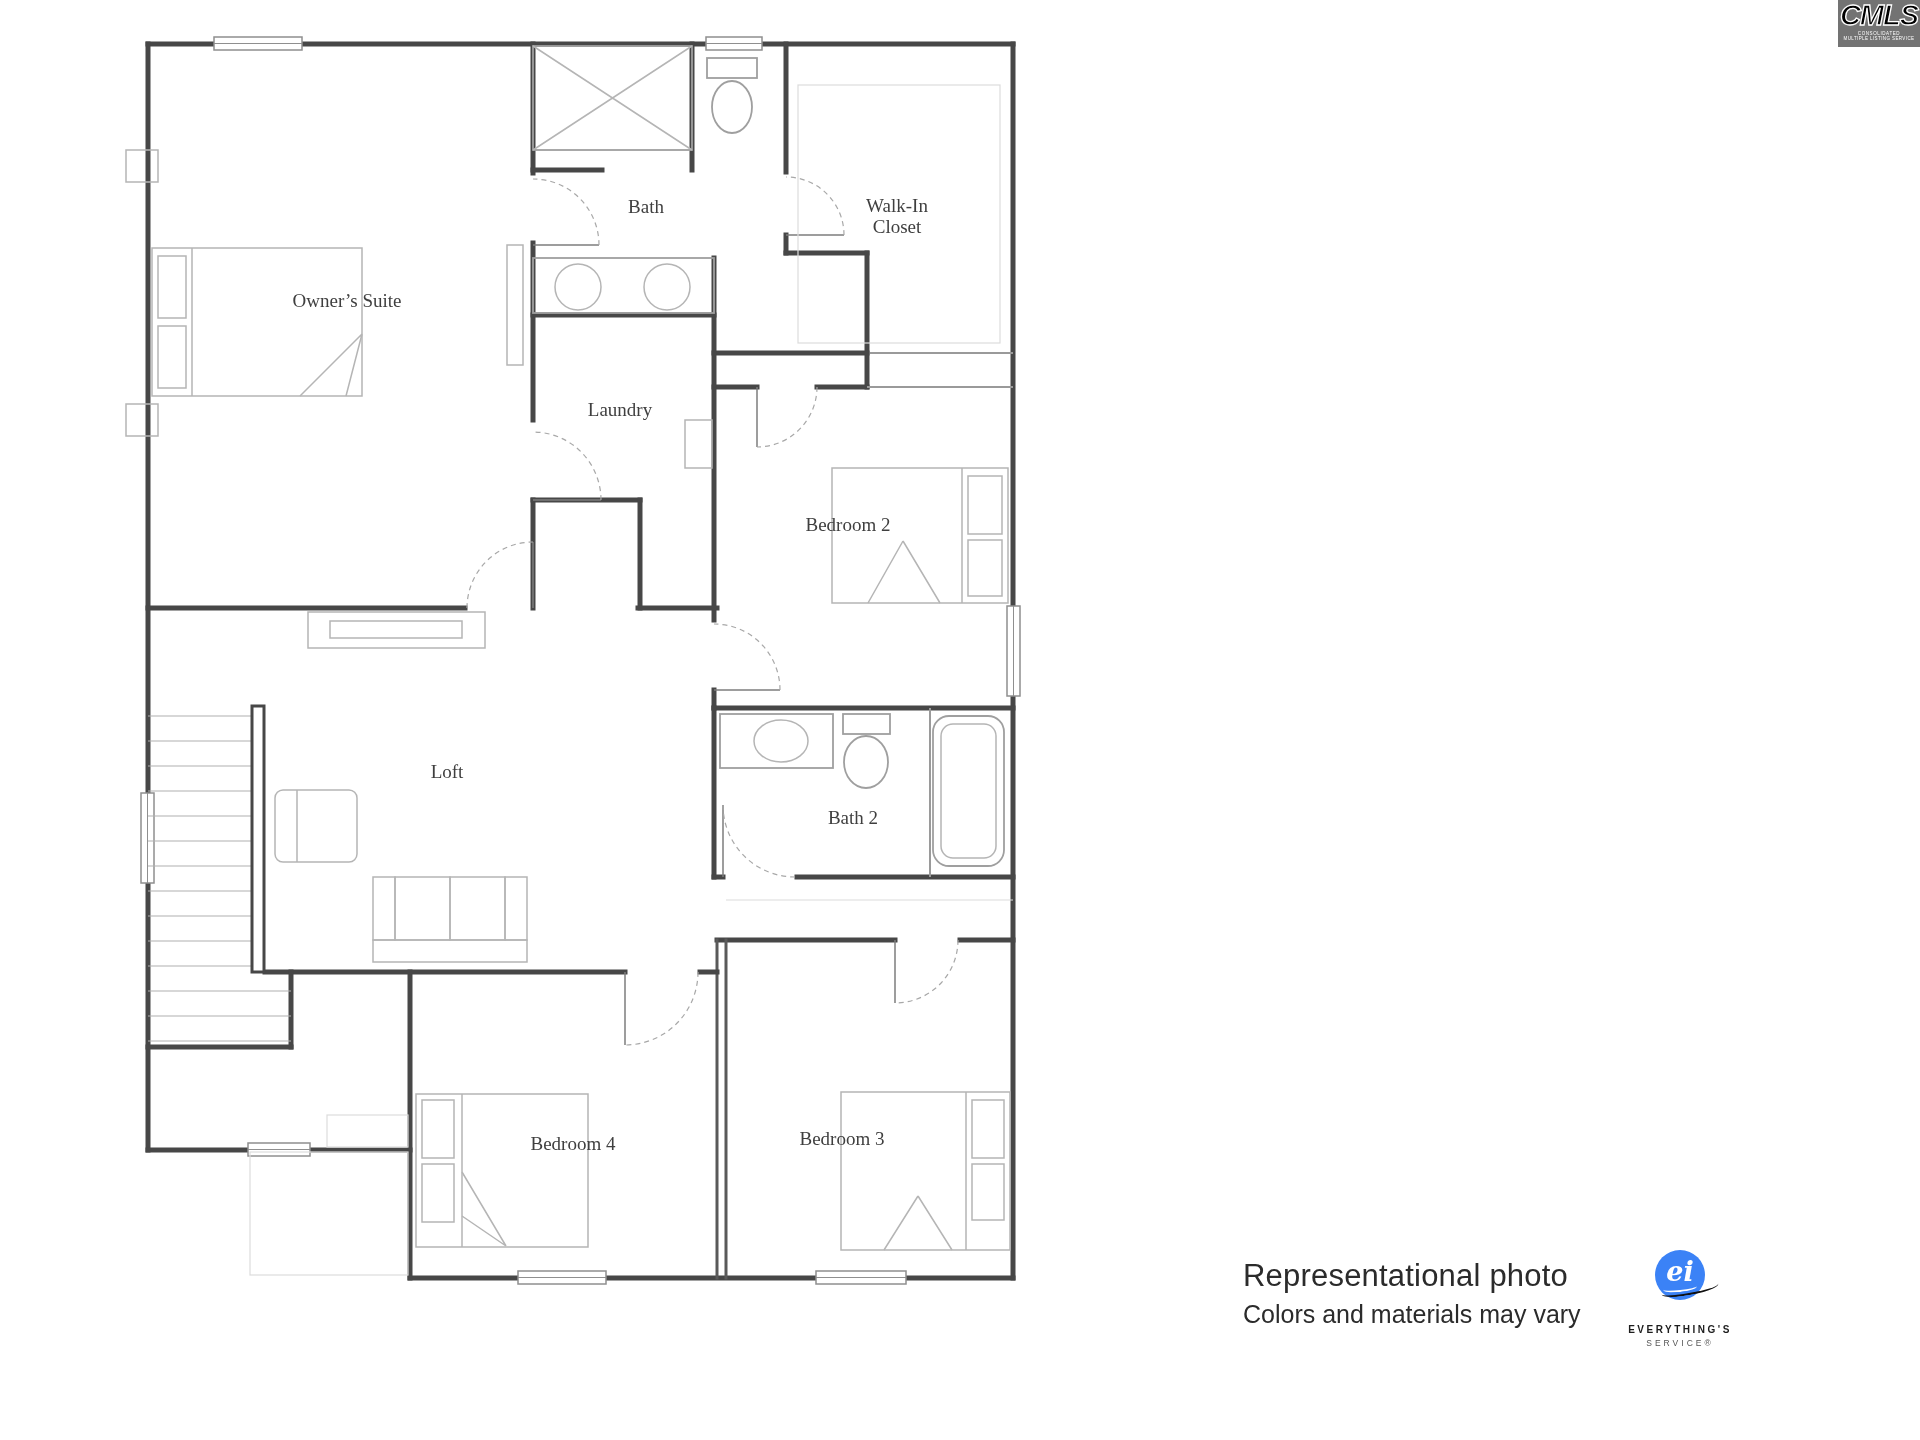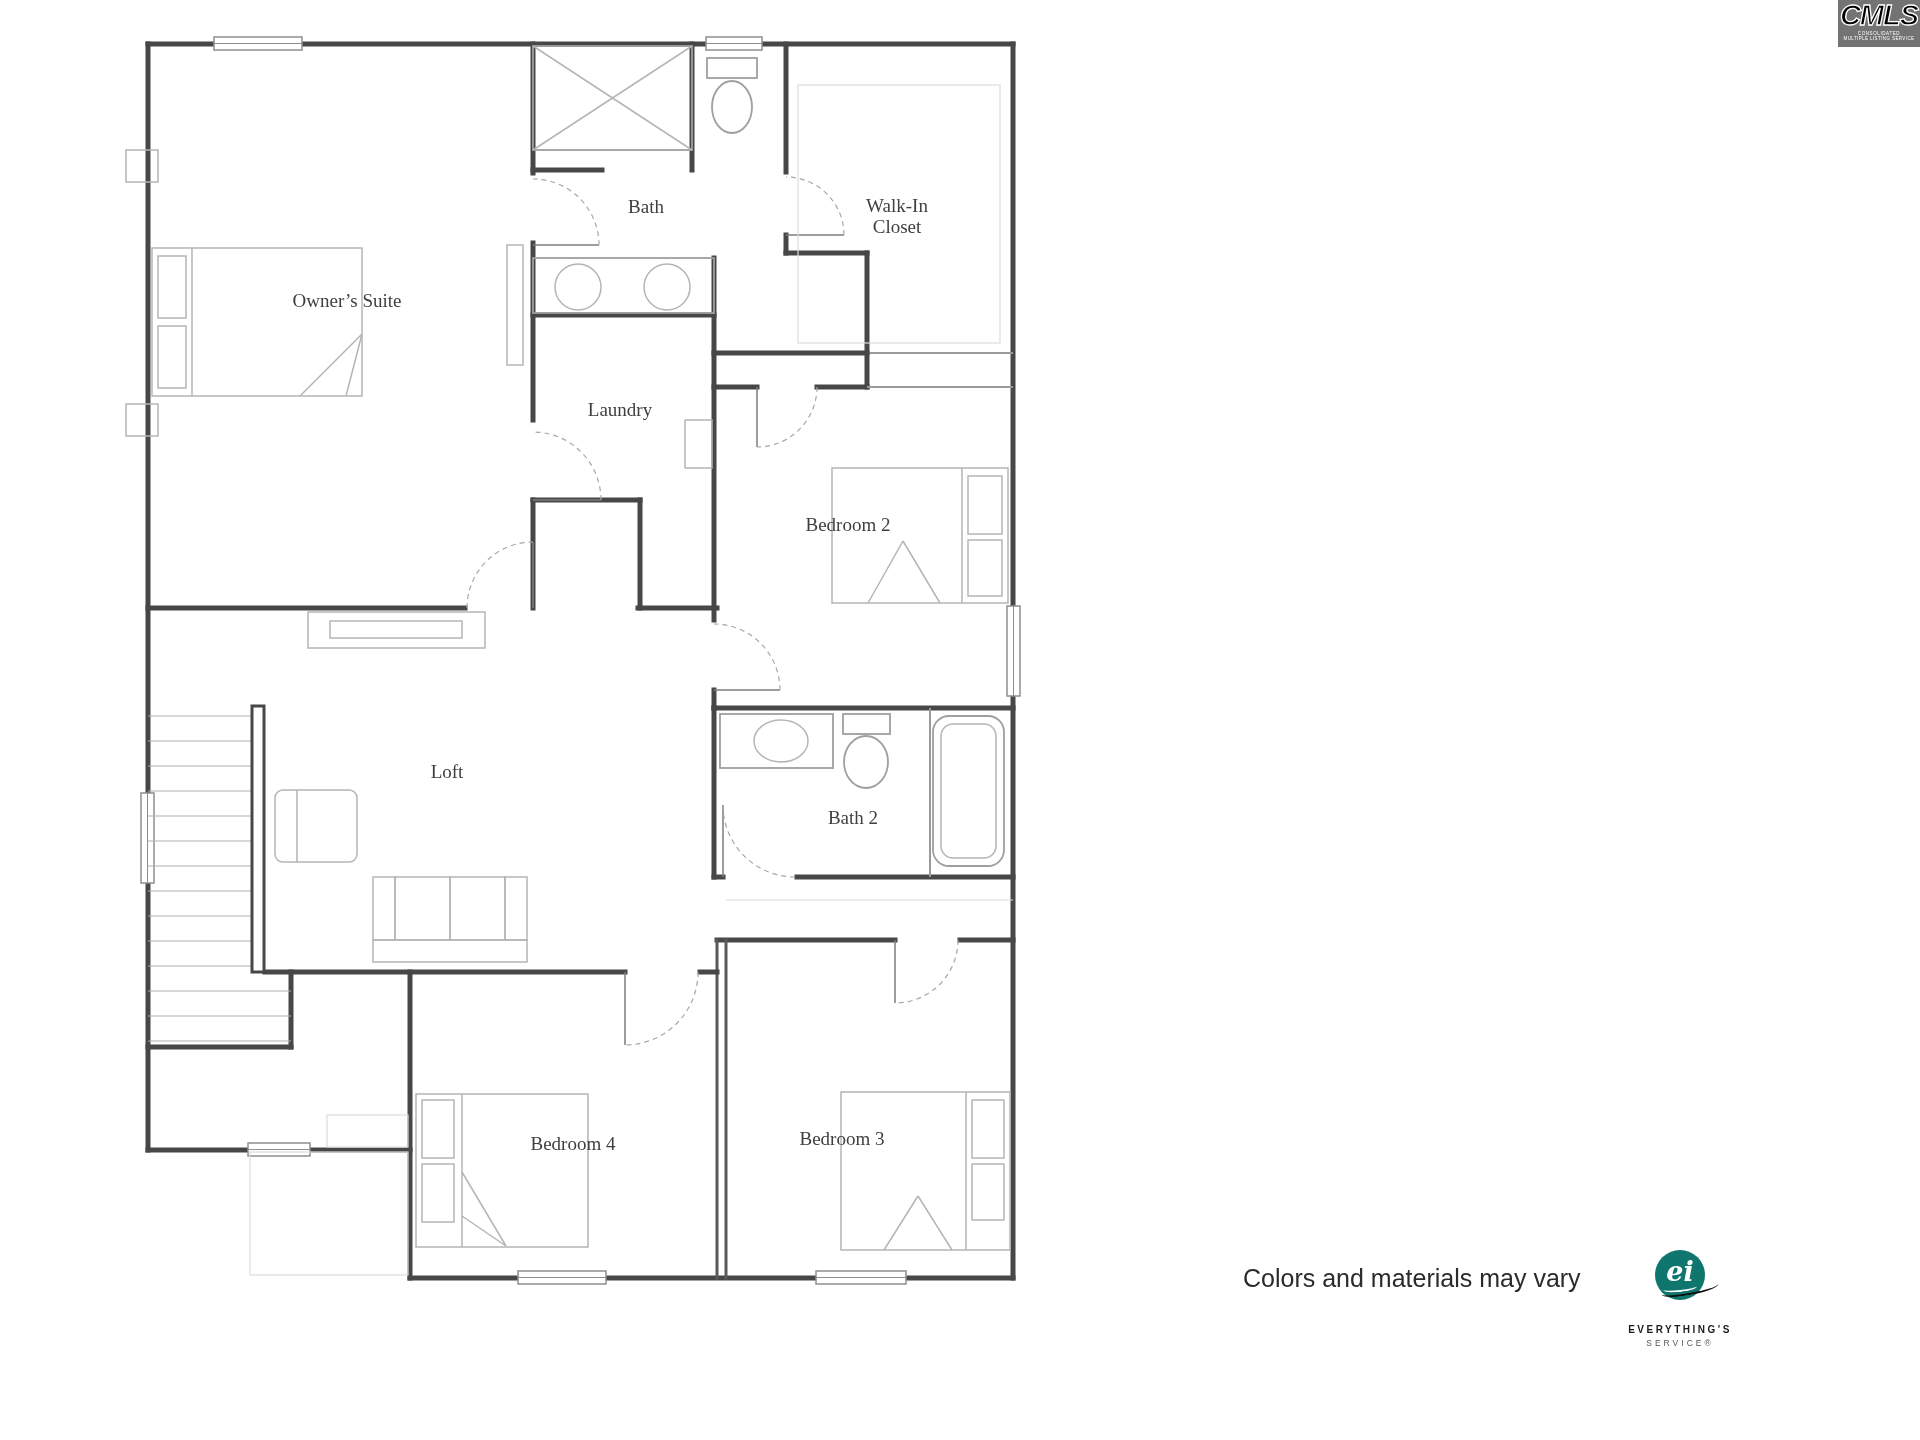--- a/index.html
+++ b/index.html
@@ -16,21 +16,21 @@
   .tread{stroke:#b0b0b0;stroke-width:1.2;}
   .leaf{stroke:#7d7d7d;stroke-width:1.5;fill:none;}
   .swing{stroke:#a8a8a8;stroke-width:1.2;fill:none;stroke-dasharray:5 4;}
   .win{fill:#ffffff;stroke:#8f8f8f;stroke-width:1.5;}
   .winline{stroke:#8f8f8f;stroke-width:1;}
   
   .footer{position:absolute;left:1243px;top:1258px;color:#2b2b2b;}
   .footer .l1{font-size:31px;font-weight:500;letter-spacing:0.2px;}
   .footer .l2{font-size:25px;font-weight:400;margin-top:6px;}
   .ei{position:absolute;left:1620px;top:1250px;width:120px;text-align:center;color:#1d1d1d;}
-  .ei .mono{position:relative;width:50px;height:50px;margin:0 auto;background:#0f766e;border-radius:50%;}
+  .ei .mono{position:relative;width:50px;height:50px;margin:0 auto;background:#3b82f6;border-radius:50%;}
   .ei .mono span{position:absolute;left:0;right:0;top:6px;color:#fff;
       font-family:"DejaVu Serif",serif;font-style:italic;font-weight:700;font-size:27px;}
   .ei .mono i{position:absolute;left:6px;right:-14px;top:33px;height:10px;
       border-bottom:2px solid #111;border-radius:0 0 100% 60%;transform:rotate(-8deg);}
   .ei .mono b{position:absolute;left:8px;top:34px;width:34px;height:6px;
       border-bottom:2px solid #fff;border-radius:0 0 100% 100%;transform:rotate(-6deg);}
   .ei .t1{margin-top:24px;font-size:10px;font-weight:700;letter-spacing:2.5px;}
   .ei .t2{margin-top:3px;font-size:8.5px;font-weight:400;letter-spacing:3px;color:#555;}
   
   .cmls{position:absolute;left:1838px;top:0;width:82px;height:47px;background:#737373;
@@ -297,20 +297,21 @@
       <text class="room-label" x="620" y="416">Laundry</text>
       <text class="room-label" x="848" y="531">Bedroom 2</text>
       <text class="room-label" x="447" y="778">Loft</text>
       <text class="room-label" x="853" y="824">Bath 2</text>
       <text class="room-label" x="573" y="1150">Bedroom 4</text>
       <text class="room-label" x="842" y="1145">Bedroom 3</text>
     </g>
   </svg>
 
   <div class="footer">
+    <div class="l1">Representational photo</div>
     <div class="l2">Colors and materials may vary</div>
   </div>
 
   <div class="ei">
     <div class="mono">
       <span>ei</span>
       <i></i>
       <b></b>
     </div>
     <div class="t1">EVERYTHING'S</div>

